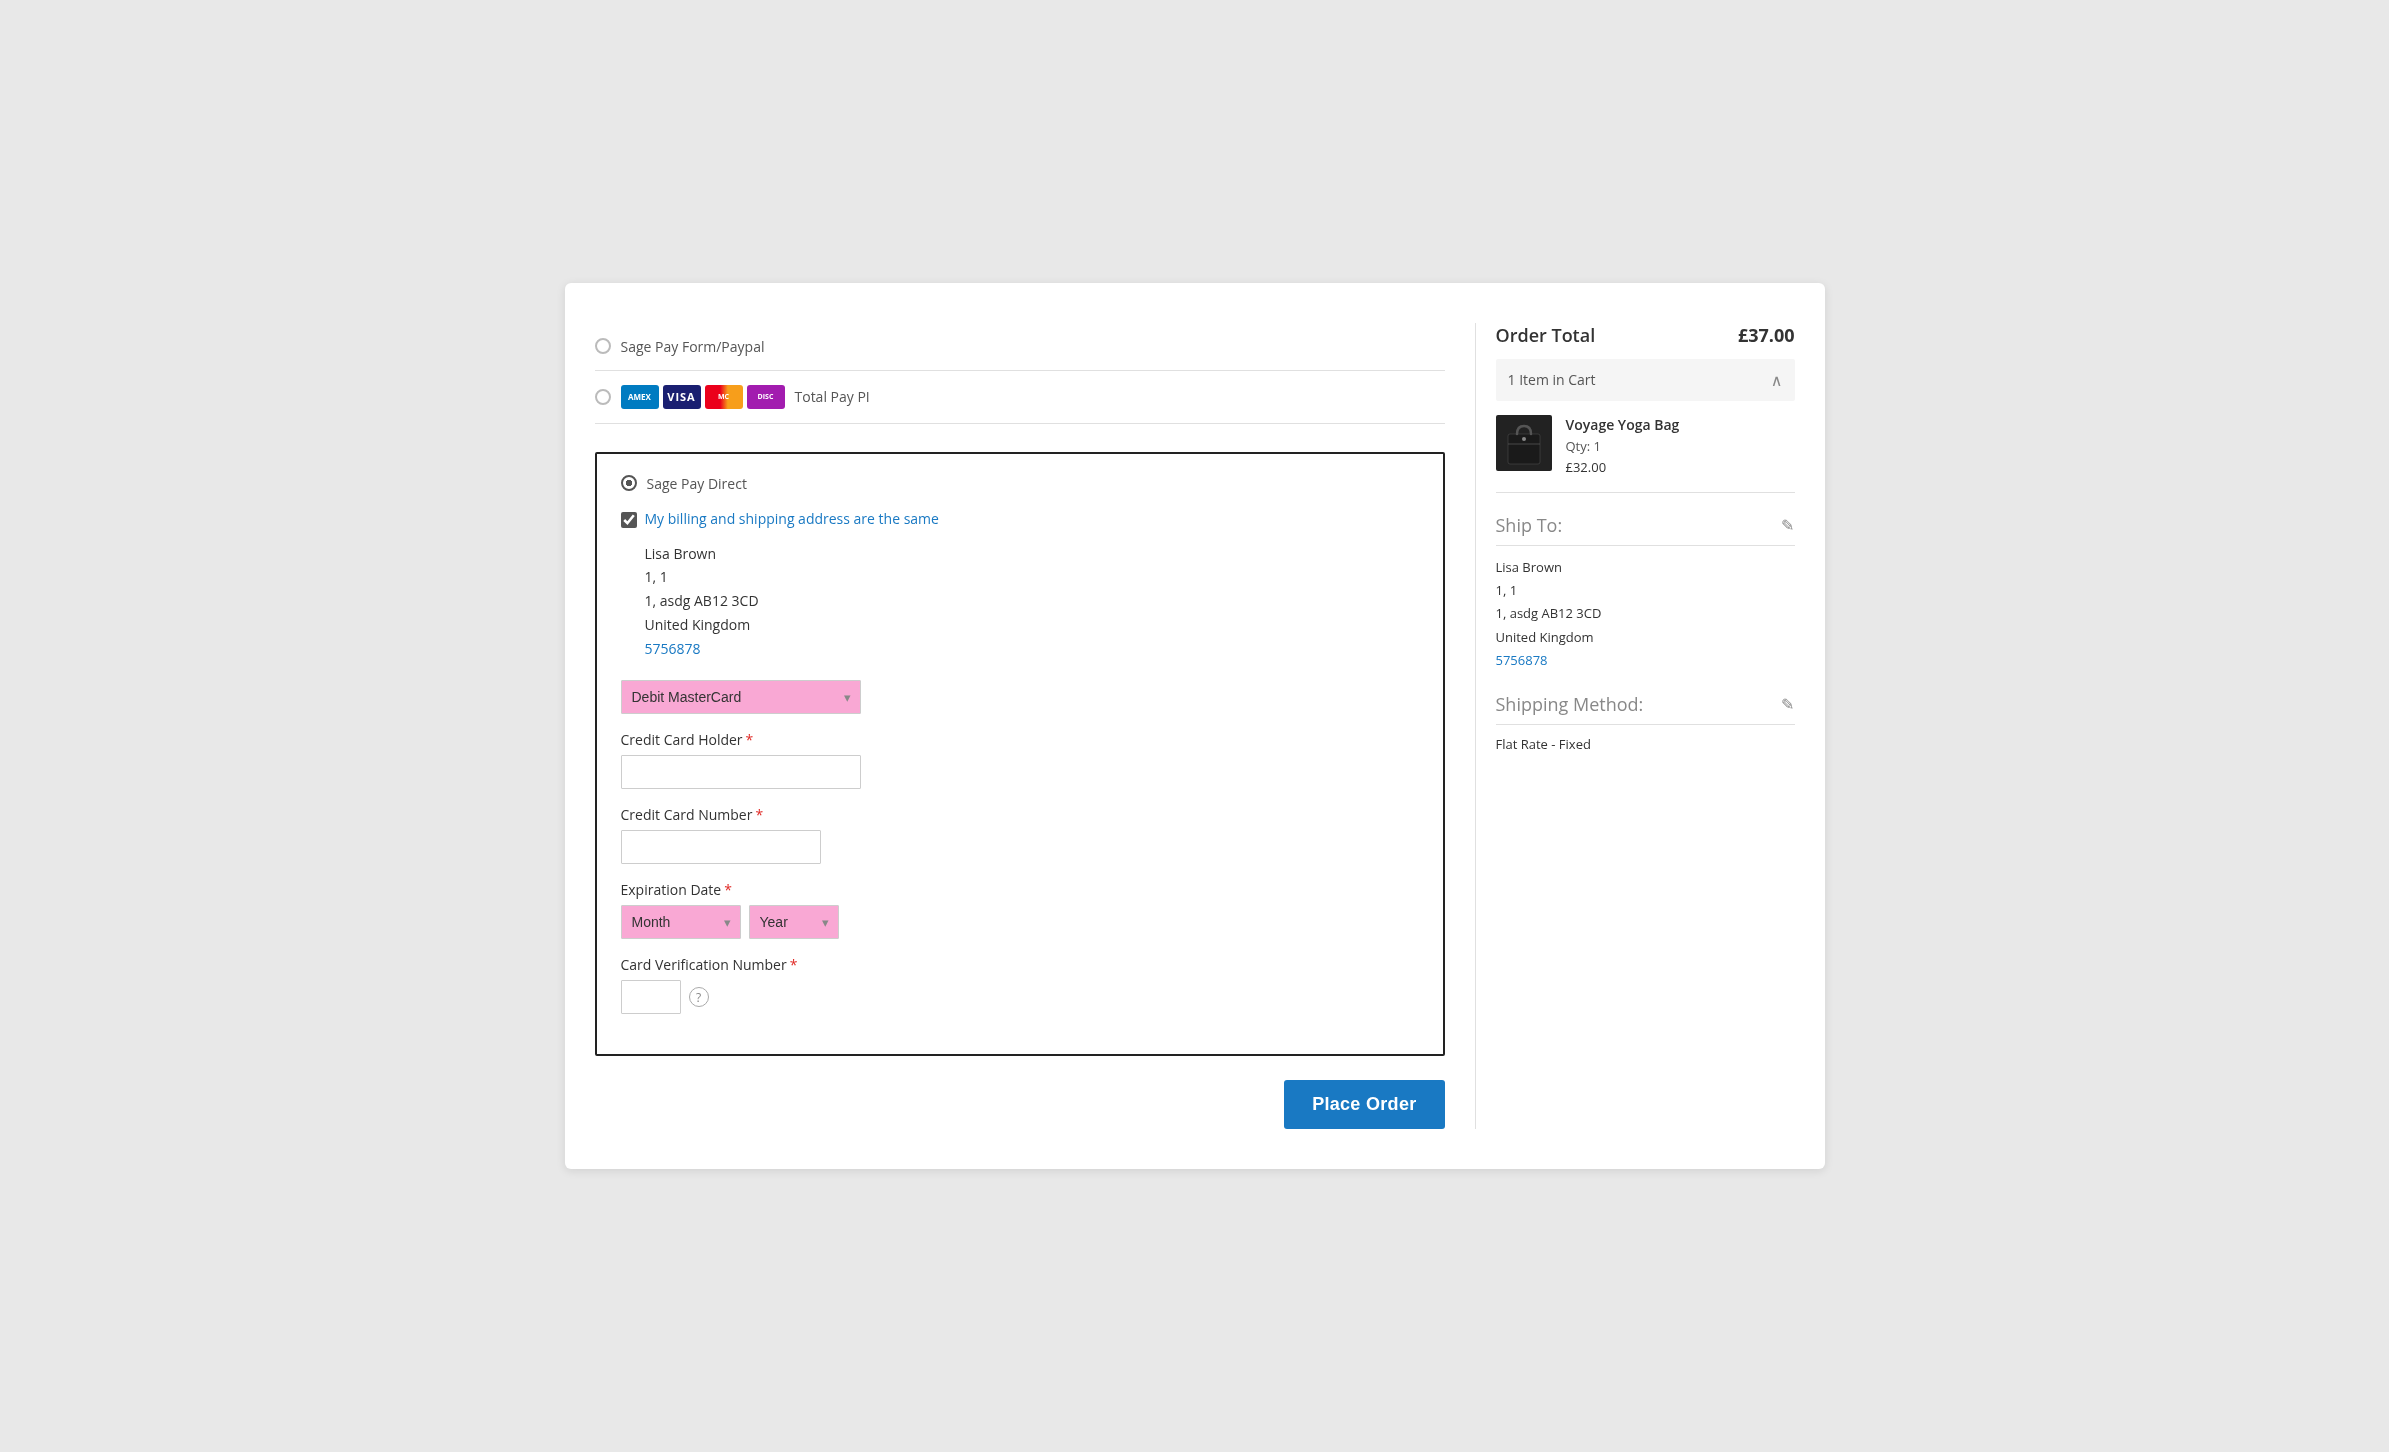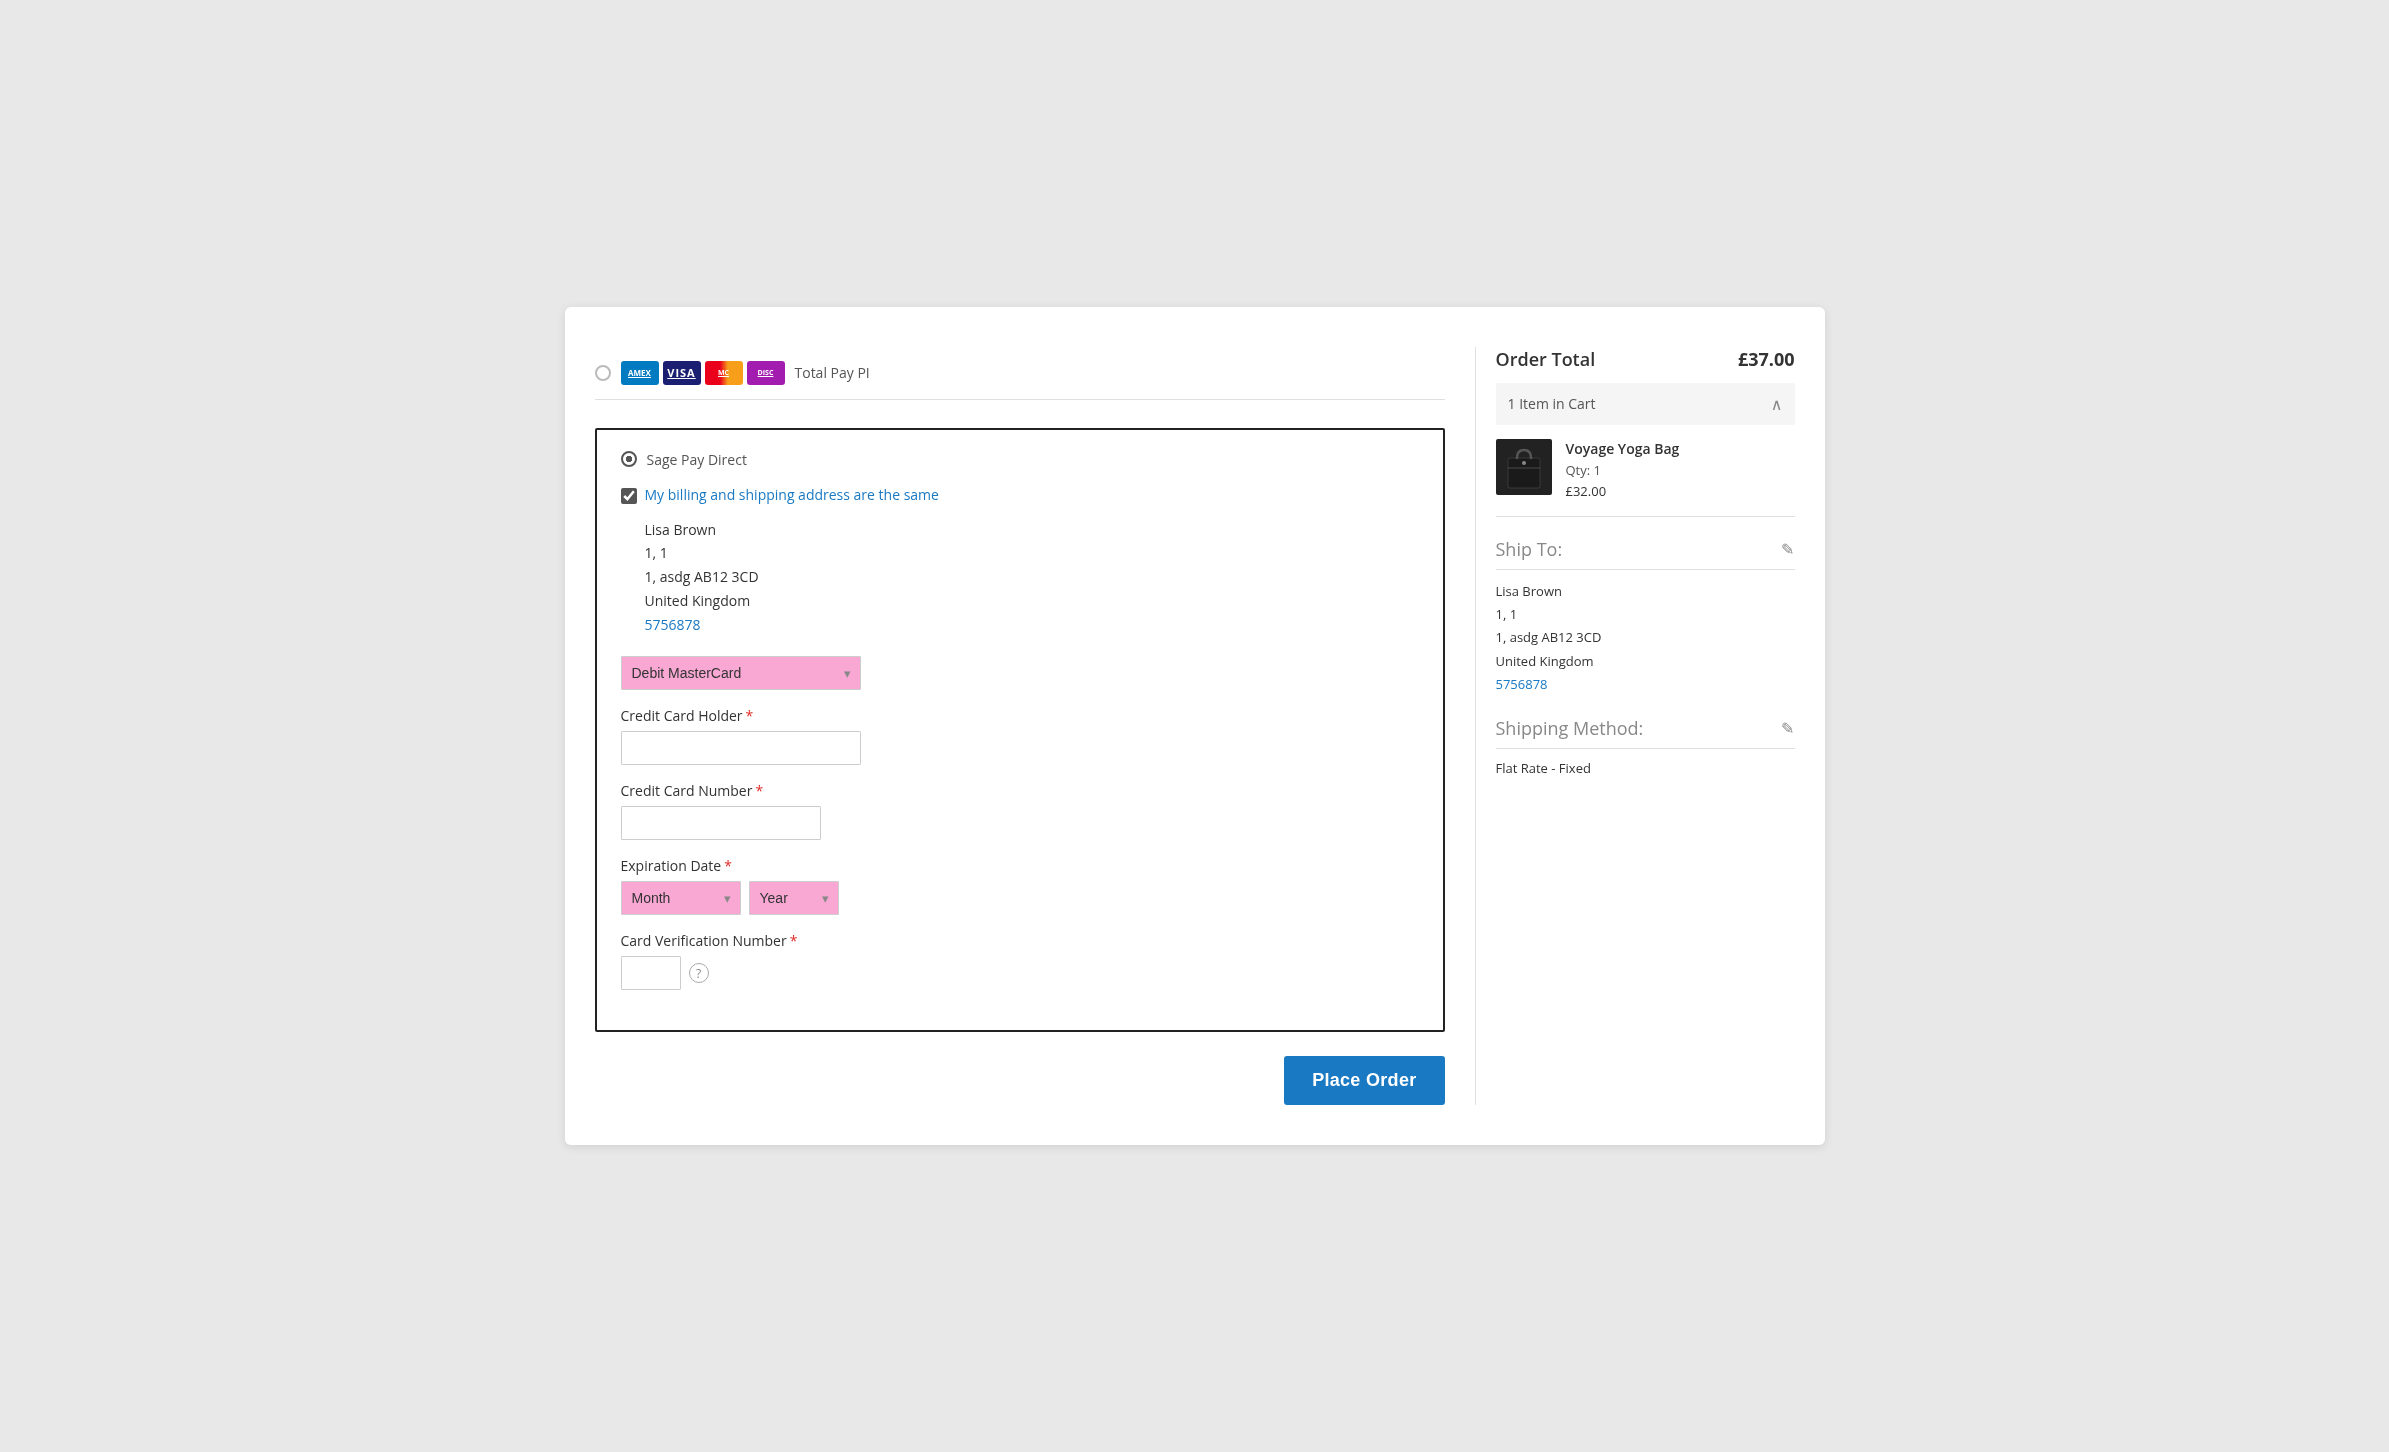--- a/index.html
+++ b/index.html
@@ -67,21 +67,20 @@
     .card-icon {
       height: 24px;
       width: 38px;
       border-radius: 3px;
       display: inline-flex;
       align-items: center;
       justify-content: center;
       font-size: 8px;
       font-weight: bold;
       color: #fff;
-      text-decoration: underline;
     }
     .card-amex { background: #007bc1; }
     .card-visa { background: #1a1f71; font-size: 11px; letter-spacing: 1px; }
     .card-mc { background: linear-gradient(90deg, #eb001b 40%, #f79e1b 60%); font-size: 7px; }
     .card-discover { background: #a21caf; font-size: 7px; }
 
     
     .sagepay-direct-box {
       border: 2px solid #222;
       border-radius: 2px;
@@ -323,20 +322,24 @@
       margin-top: 10px;
     }
   </style>
 </head>
 <body>
 
 <div class="page-wrapper">
 
   <div class="left-panel">
 
+    <div class="payment-option">
+      <span class="radio-btn"></span>
+      <span class="payment-label">Sage Pay Form/Paypal</span>
+    </div>
 
     <div class="payment-option">
       <span class="radio-btn"></span>
       <div class="card-icons">
         <span class="card-icon card-amex">AMEX</span>
         <span class="card-icon card-visa">VISA</span>
         <span class="card-icon card-mc">MC</span>
         <span class="card-icon card-discover">DISC</span>
       </div>
       <span class="payment-label">Total Pay PI</span>

